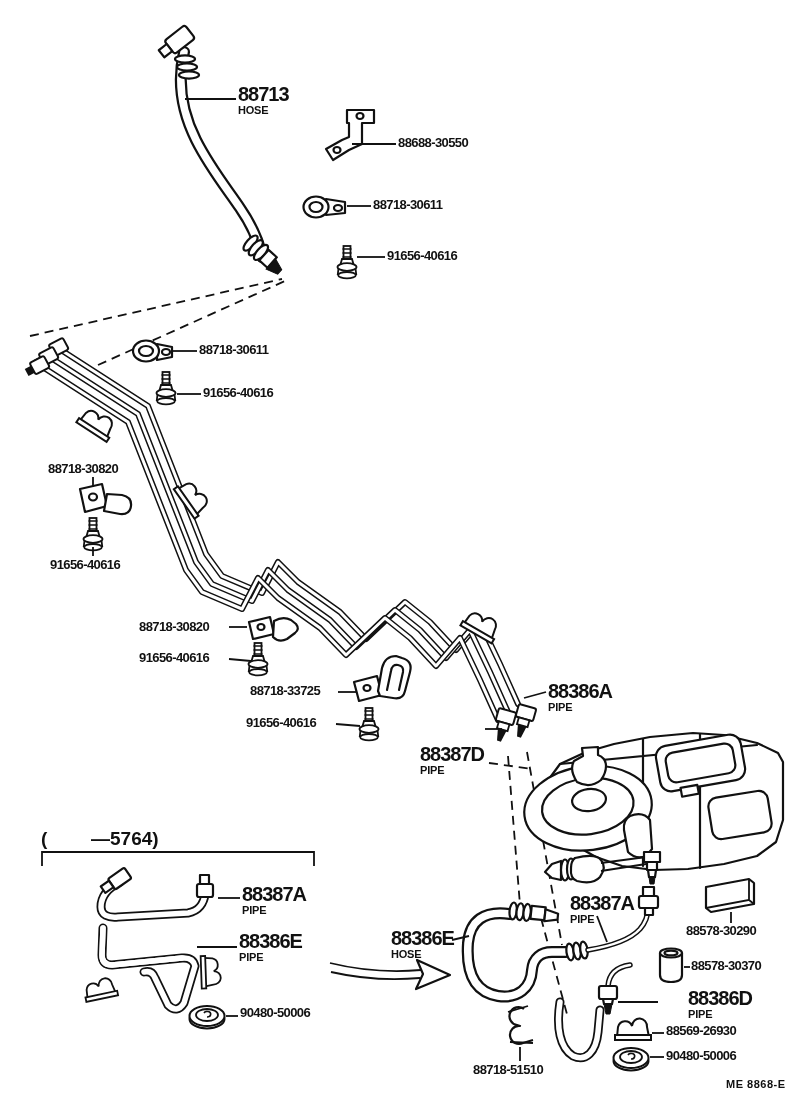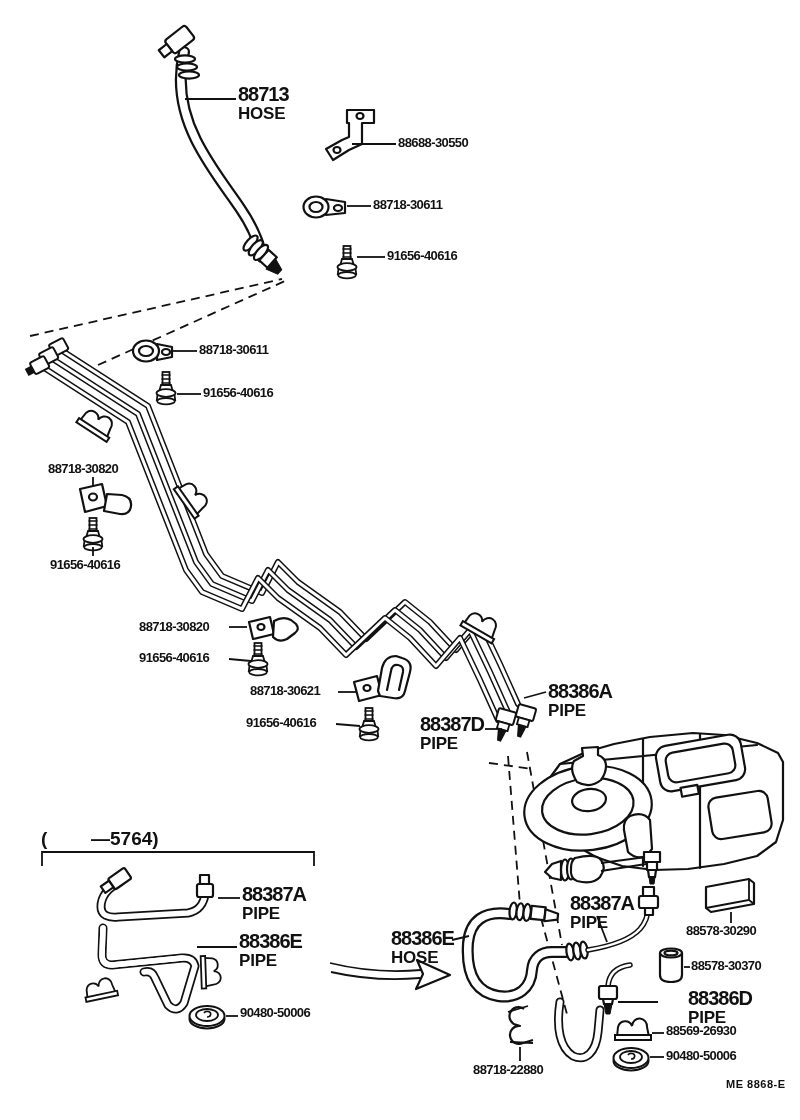--- a/index.html
+++ b/index.html
@@ -2,21 +2,21 @@
 <html><head>
 <meta charset="utf-8">
 <style>
   html,body{margin:0;padding:0;background:#fff;}
   #stage{position:relative;width:800px;height:1120px;background:#ffffff;overflow:hidden;
          font-family:"Liberation Sans",sans-serif;}
   #art{position:absolute;left:0;top:0;}
   .lbl{position:absolute;color:#111;font-weight:bold;line-height:1;white-space:nowrap;}
   .lbl .pn{display:block;font-size:13px;letter-spacing:-0.6px;}
   .lbl.big .pn{font-size:20px;letter-spacing:-1px;}
-  .lbl .ps{display:block;font-size:17px;letter-spacing:-0.2px;margin-top:1px;}
+  .lbl .ps{display:block;font-size:11px;letter-spacing:-0.2px;margin-top:1px;}
   .note{position:absolute;color:#111;font-weight:bold;font-size:19px;line-height:1;}
   .footer{position:absolute;color:#111;font-weight:bold;font-size:11px;letter-spacing:0.5px;padding-left:10px;}
   svg *{vector-effect:none;}
   .ln{stroke:#111;stroke-width:2.2;fill:none;stroke-linecap:round;stroke-linejoin:round;}
   .lnt{stroke:#111;stroke-width:1.8;fill:none;}
   .wfill{fill:#ffffff;stroke:#111;stroke-width:2.2;stroke-linejoin:round;}
   .bfill{fill:#111;stroke:#111;stroke-width:1;}
   .dash{stroke:#111;stroke-width:1.8;fill:none;stroke-dasharray:9 6;}
   .ko{stroke:#111;stroke-width:6;fill:none;stroke-linejoin:round;stroke-linecap:round;}
   .wi{stroke:#fff;stroke-width:3;fill:none;stroke-linejoin:round;stroke-linecap:round;}
@@ -314,30 +314,30 @@
 <div class="lbl" style="left:50px;top:558px">
   <span class="pn">91656-40616</span>
 </div>
 <div class="lbl" style="left:139px;top:620px">
   <span class="pn">88718-30820</span>
 </div>
 <div class="lbl" style="left:139px;top:651px">
   <span class="pn">91656-40616</span>
 </div>
 <div class="lbl" style="left:250px;top:684px">
-  <span class="pn">88718-30621</span>
+  <span class="pn">88718-33725</span>
 </div>
 <div class="lbl" style="left:246px;top:716px">
   <span class="pn">91656-40616</span>
 </div>
 <div class="lbl big" style="left:548px;top:681px">
   <span class="pn">88386A</span>
   <span class="ps">PIPE</span>
 </div>
-<div class="lbl big" style="left:420px;top:714px">
+<div class="lbl big" style="left:420px;top:744px">
   <span class="pn">88387D</span>
   <span class="ps">PIPE</span>
 </div>
 <div class="lbl big" style="left:242px;top:884px">
   <span class="pn">88387A</span>
   <span class="ps">PIPE</span>
 </div>
 <div class="lbl big" style="left:239px;top:931px">
   <span class="pn">88386E</span>
   <span class="ps">PIPE</span>
@@ -363,20 +363,20 @@
   <span class="pn">88386D</span>
   <span class="ps">PIPE</span>
 </div>
 <div class="lbl" style="left:666px;top:1024px">
   <span class="pn">88569-26930</span>
 </div>
 <div class="lbl" style="left:666px;top:1049px">
   <span class="pn">90480-50006</span>
 </div>
 <div class="lbl" style="left:473px;top:1063px">
-  <span class="pn">88718-22880</span>
+  <span class="pn">88718-51510</span>
 </div>
 
 <span class="note" style="left:41px;top:829px">(</span>
 <span class="note" style="left:91px;top:829px">—5764)</span>
 <span class="footer" style="left:716px;top:1078px">ME 8868-E</span>
 
 </div>
 
 </body></html>

